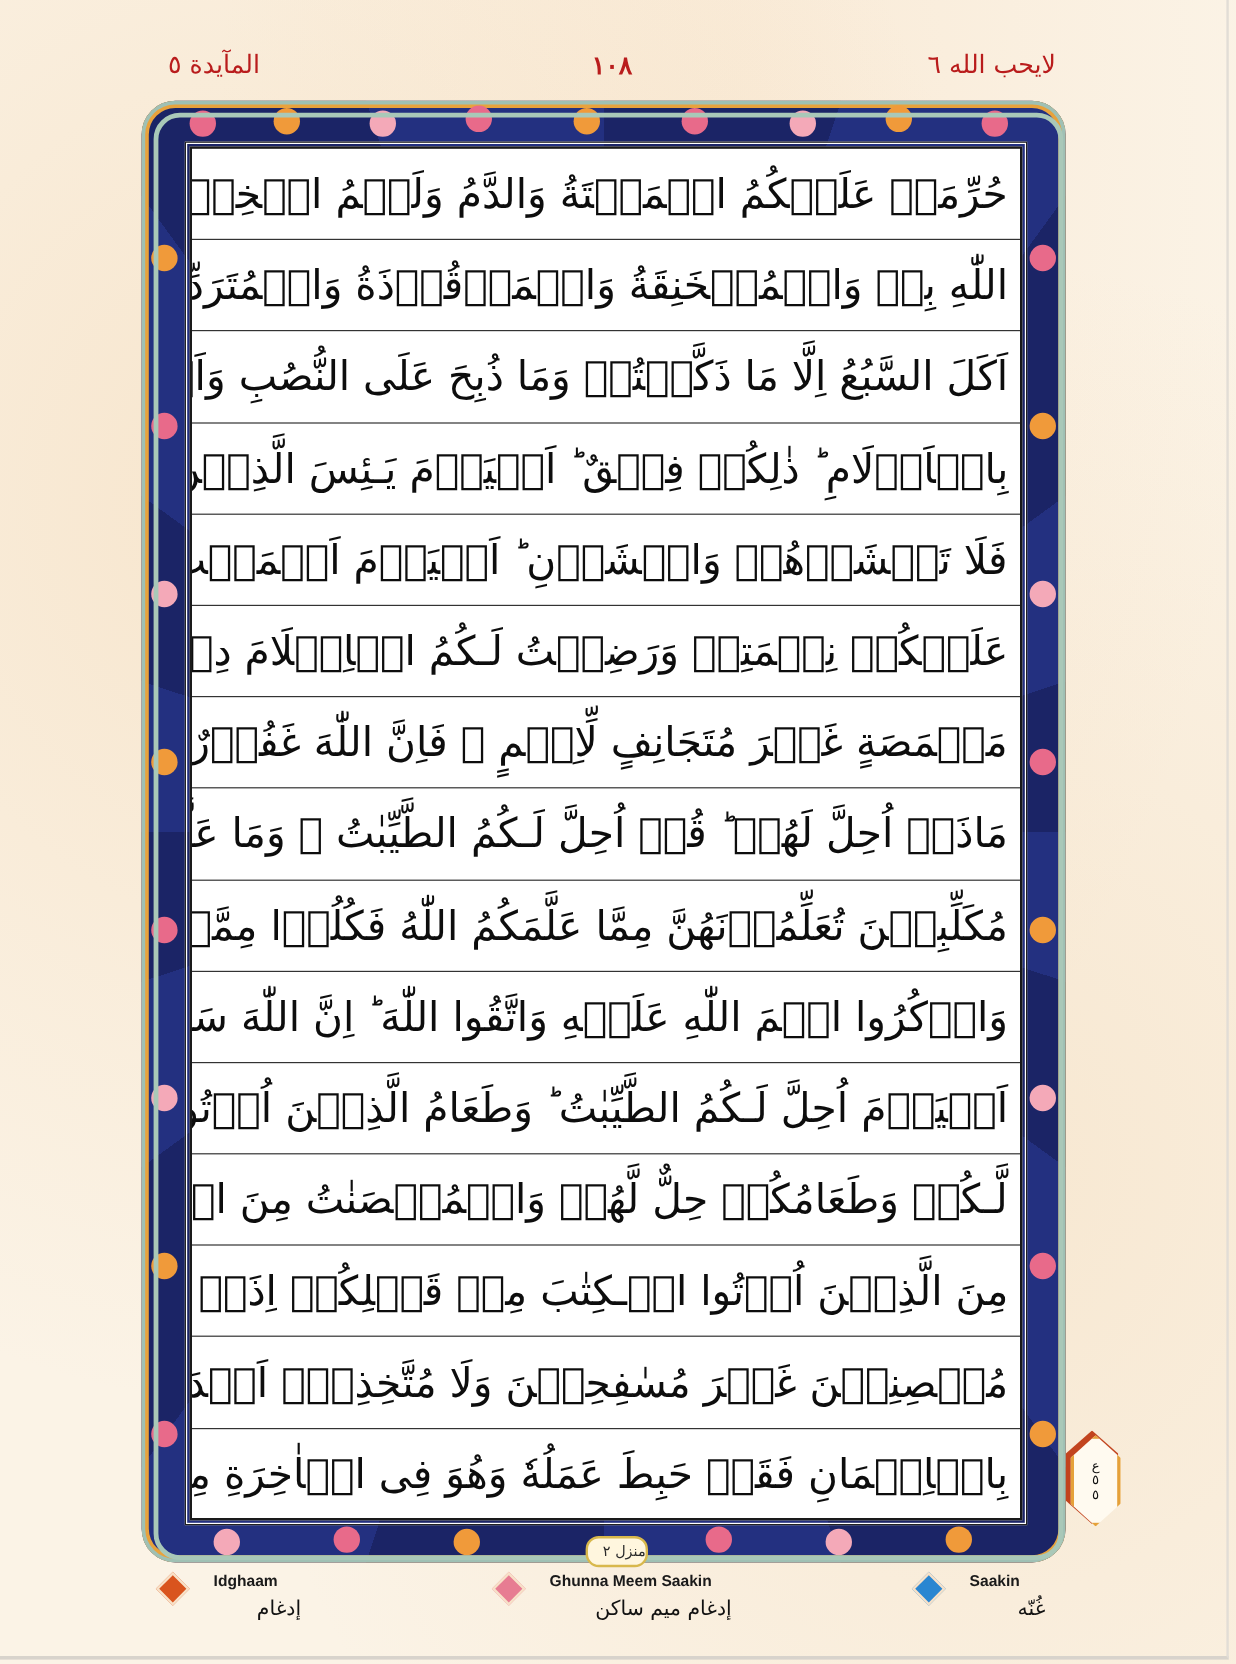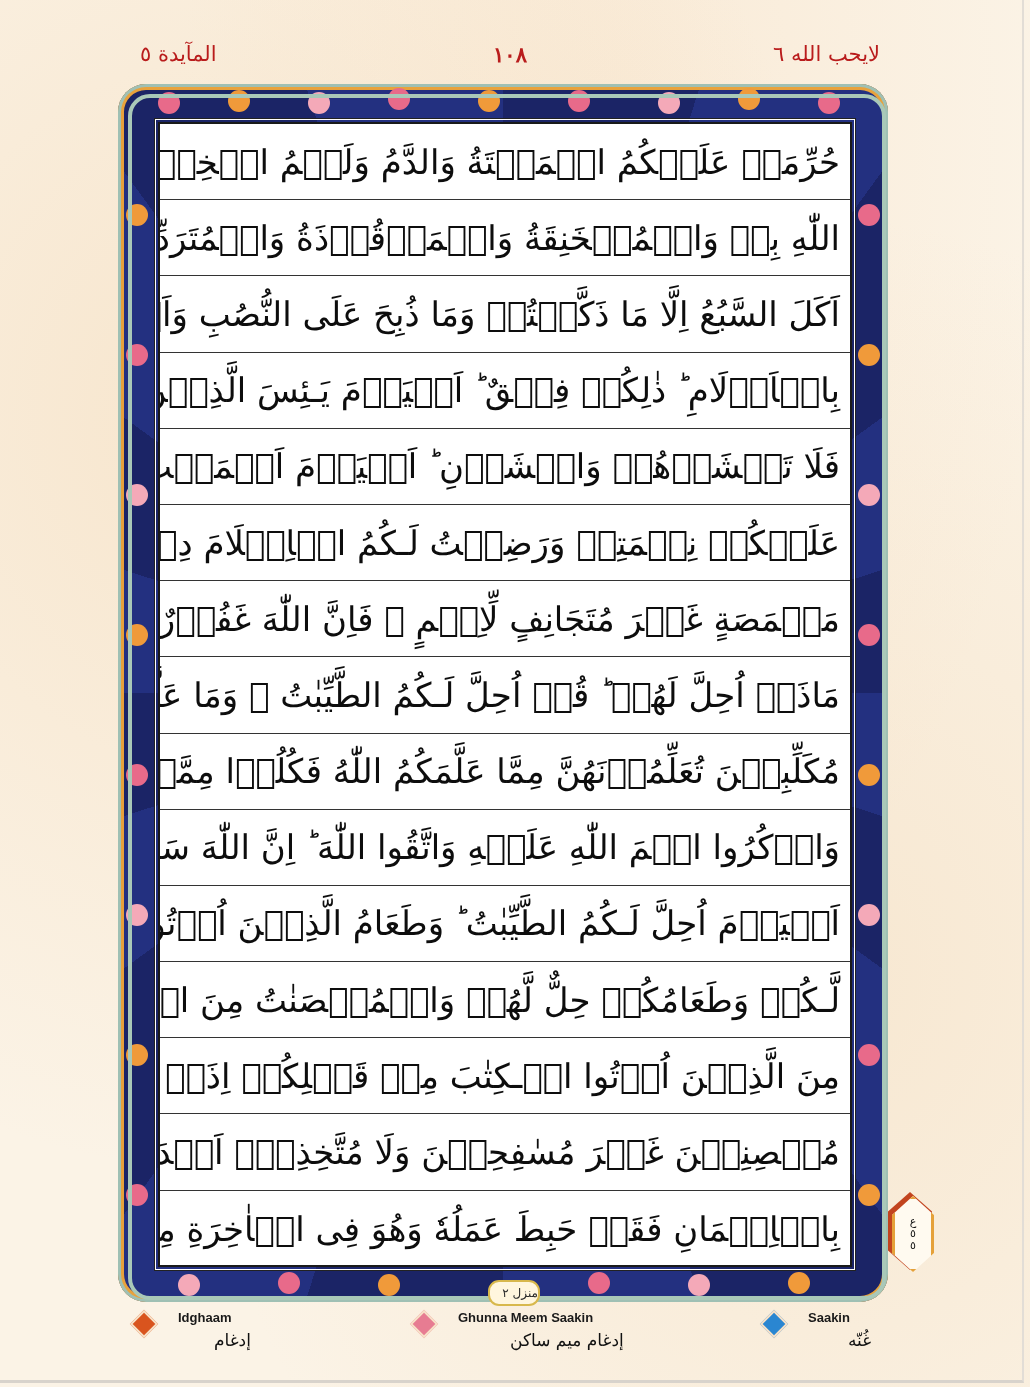--- a/index.html
+++ b/index.html
@@ -95,21 +95,21 @@
       position: absolute; left: 32px; top: 2px; font-family: Liberation Sans, sans-serif;
       font-weight: bold; font-size: 13px; color: #1a1a1a; white-space: nowrap; margin-left: 16px;
     }
     .legend-item .ar {
       position: absolute; top: 22px; font-family: "DejaVu Serif", serif; font-size: 17px;
       color: #111; white-space: nowrap; direction: rtl; margin-left: 44px;
     }
     .legend-1 { left: 130px; }
     .legend-1 .ar { left: 40px; }
     .legend-2 { left: 410px; }
-    .legend-2 .ar { left: 56px; }
+    .legend-2 .ar { left: 42px; }
     .legend-3 { left: 760px; }
     .legend-3 .ar { left: 44px; }
   </style>
 </head>
 <body>
 
 <div class="page-edge"></div>
 
 <div class="header">
   <span class="hdr hdr-right">لايحب الله ٦</span>

